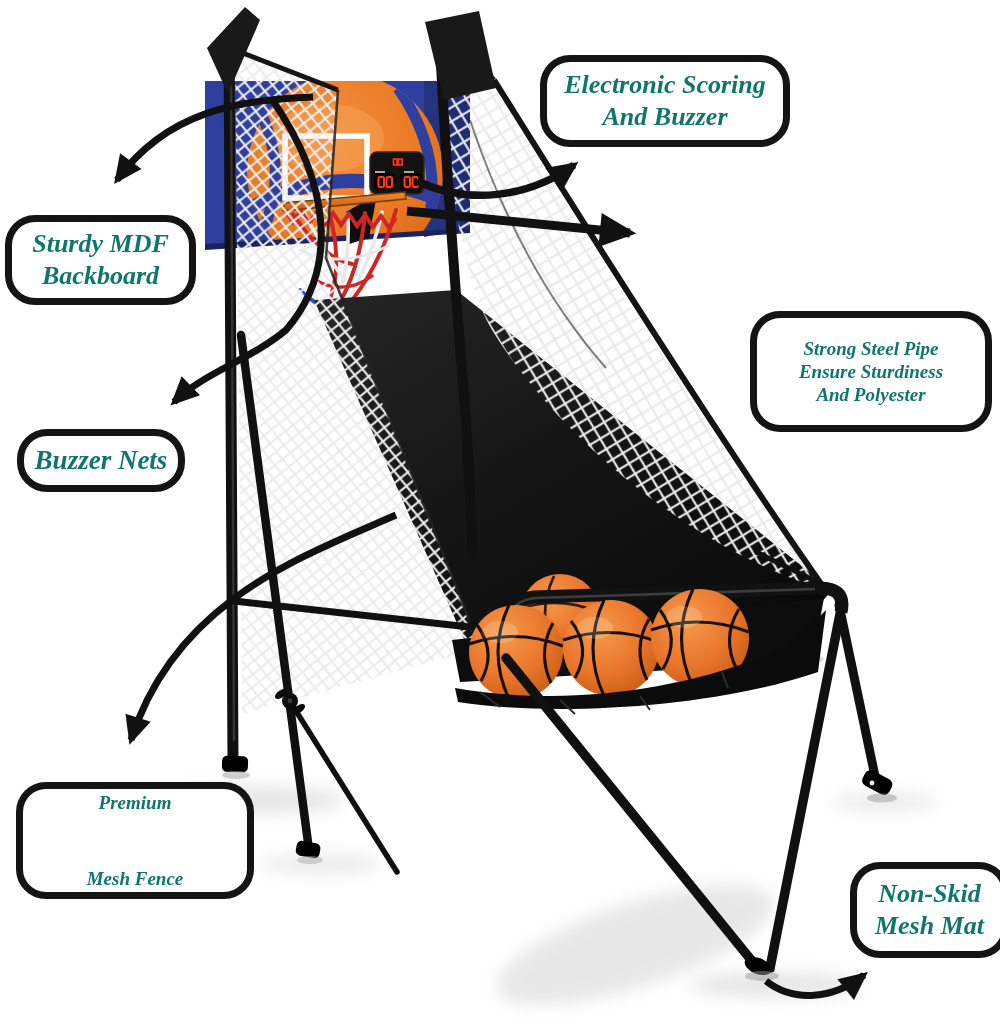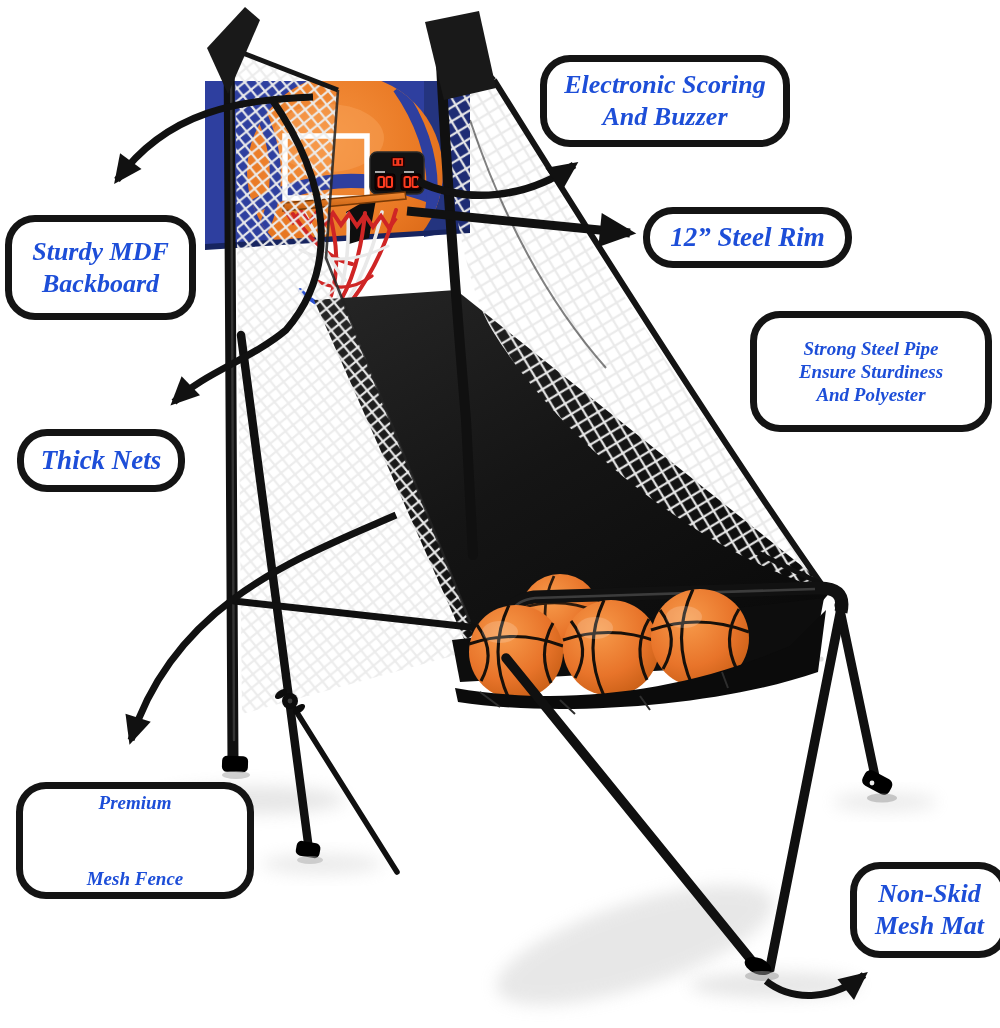--- a/index.html
+++ b/index.html
@@ -4,21 +4,21 @@
 <style>
   html,body{margin:0;padding:0;background:#ffffff;}
   .stage{position:relative;width:1000px;height:1028px;background:#ffffff;overflow:hidden;
          font-family:"Liberation Serif","DejaVu Serif",serif;}
   .stage svg{position:absolute;left:0;top:0;}
   .callout{
     position:absolute;box-sizing:border-box;
     background:#ffffff;border:7px solid #141414;border-radius:30px;
     display:flex;flex-direction:column;align-items:center;justify-content:center;
     text-align:center;padding:2px 8px;
-    font-style:italic;font-weight:700;font-size:26px;line-height:1.22;color:#1d4ed8;
+    font-style:italic;font-weight:700;font-size:26px;line-height:1.22;color:#0f766e;
     white-space:nowrap;
   }
   .callout span{display:block;}
   #c-pipe,#c-poly{font-size:19px;}
   #c-rim,#c-nets{font-size:27px;}
 </style>
 </head>
 <body>
 
 <div class="stage">
@@ -216,37 +216,34 @@
       <path d="M396,515 C298,558 175,602 131,740" stroke-width="7" marker-end="url(#ah)"></path>
       <path d="M766,981 C794,1003 834,999 864,975" stroke-width="7" marker-end="url(#ah)"></path>
     </g>
   </svg>
 
   <div class="callout" id="c-scoring" style="left:540px;top:55px;width:250px;height:92px;">
     <span>Electronic Scoring</span>
     <span>And Buzzer</span>
   </div>
 
-  <div class="callout" id="c-rim" style="left:643px;top:207px;width:209px;height:61px;">
-    <span>12” Steel Rim</span>
-  </div>
 
   <div class="callout" id="c-pipe" style="left:750px;top:311px;width:242px;height:121px;">
     <span>Strong Steel Pipe</span>
     <span>Ensure Sturdiness</span>
     <span>And Polyester</span>
   </div>
 
-  <div class="callout" id="c-mdf" style="left:5px;top:215px;width:191px;height:105px;">
+  <div class="callout" id="c-mdf" style="left:5px;top:215px;width:191px;height:90px;">
     <span>Sturdy MDF</span>
     <span>Backboard</span>
   </div>
 
   <div class="callout" id="c-nets" style="left:17px;top:429px;width:168px;height:63px;">
-    <span>Thick Nets</span>
+    <span>Buzzer Nets</span>
   </div>
 
   <div class="callout" id="c-poly" style="left:16px;top:782px;width:238px;height:117px;justify-content:space-between;">
     <span>Premium</span>
     <span>Mesh Fence</span>
   </div>
 
   <div class="callout" id="c-nonskid" style="left:850px;top:862px;width:159px;height:96px;">
     <span>Non-Skid</span>
     <span>Mesh Mat</span>

